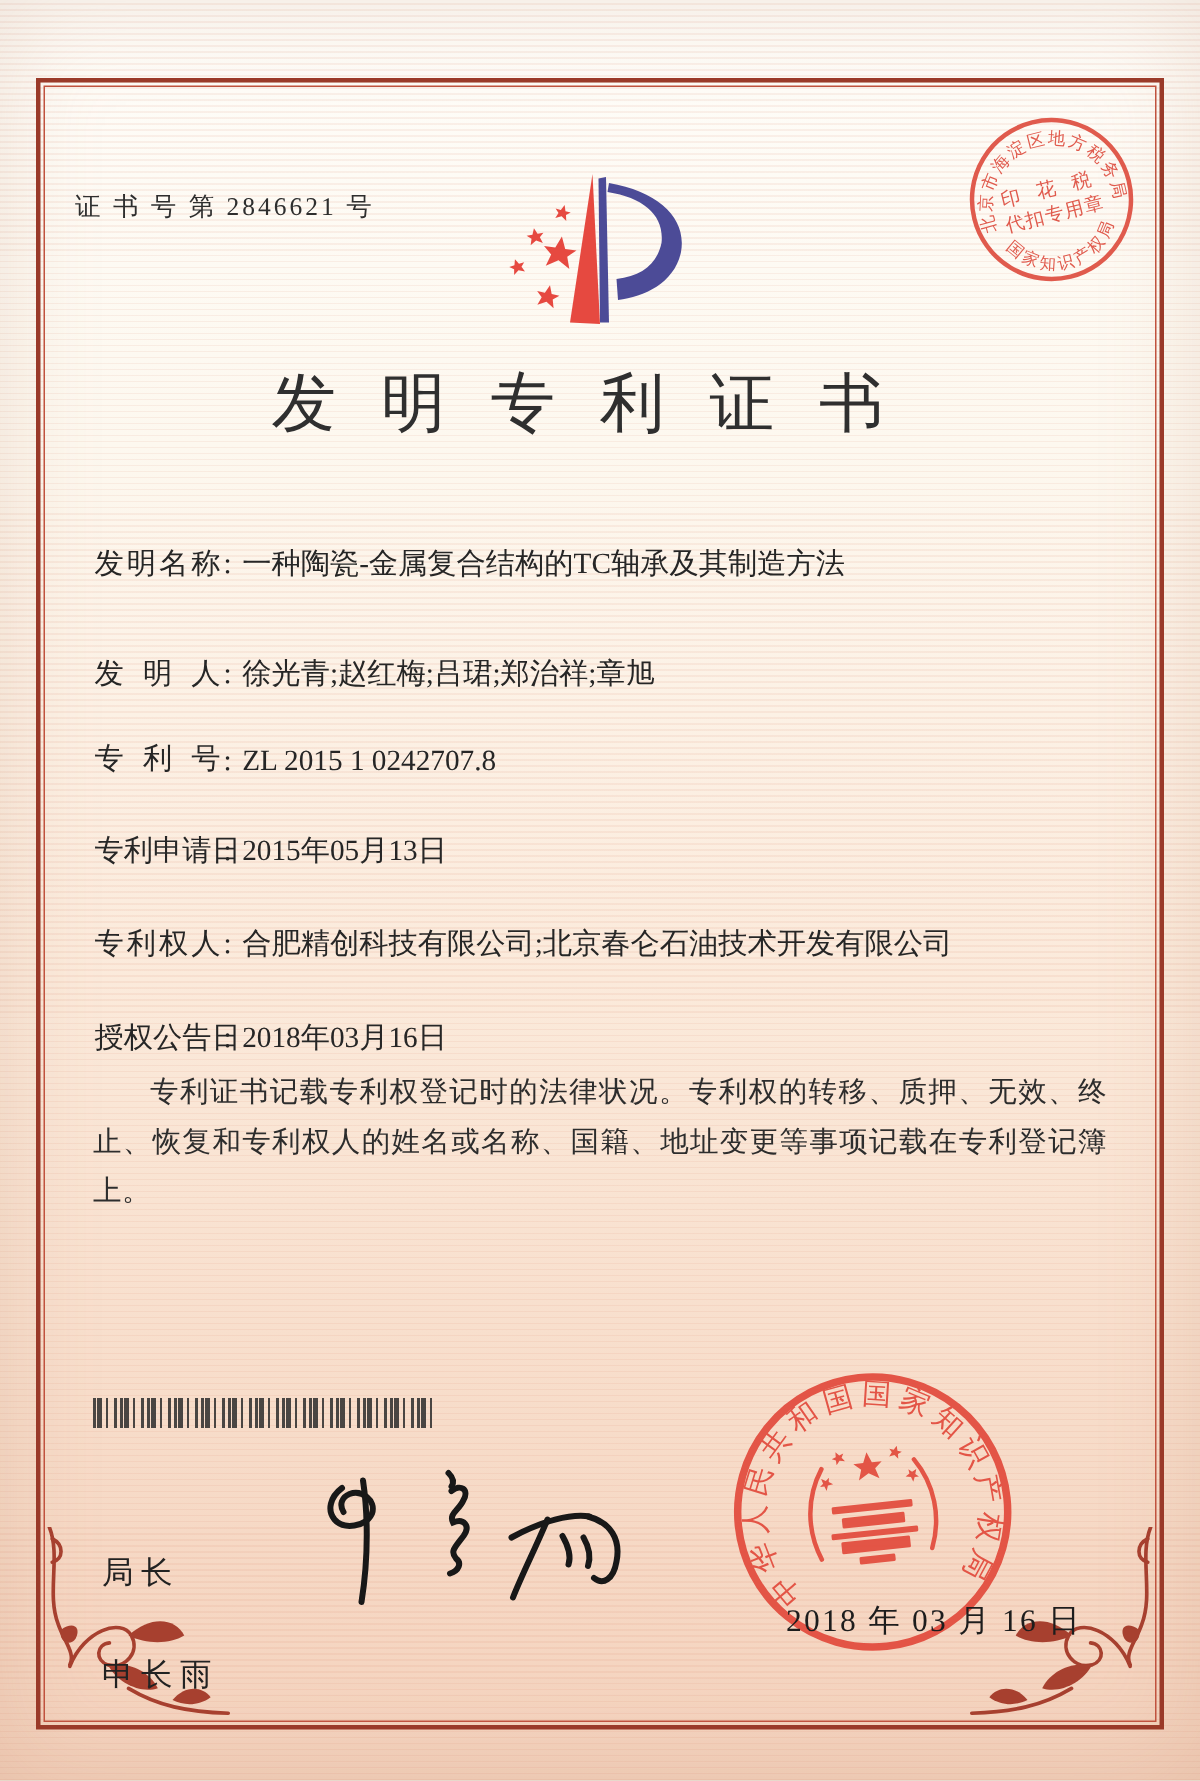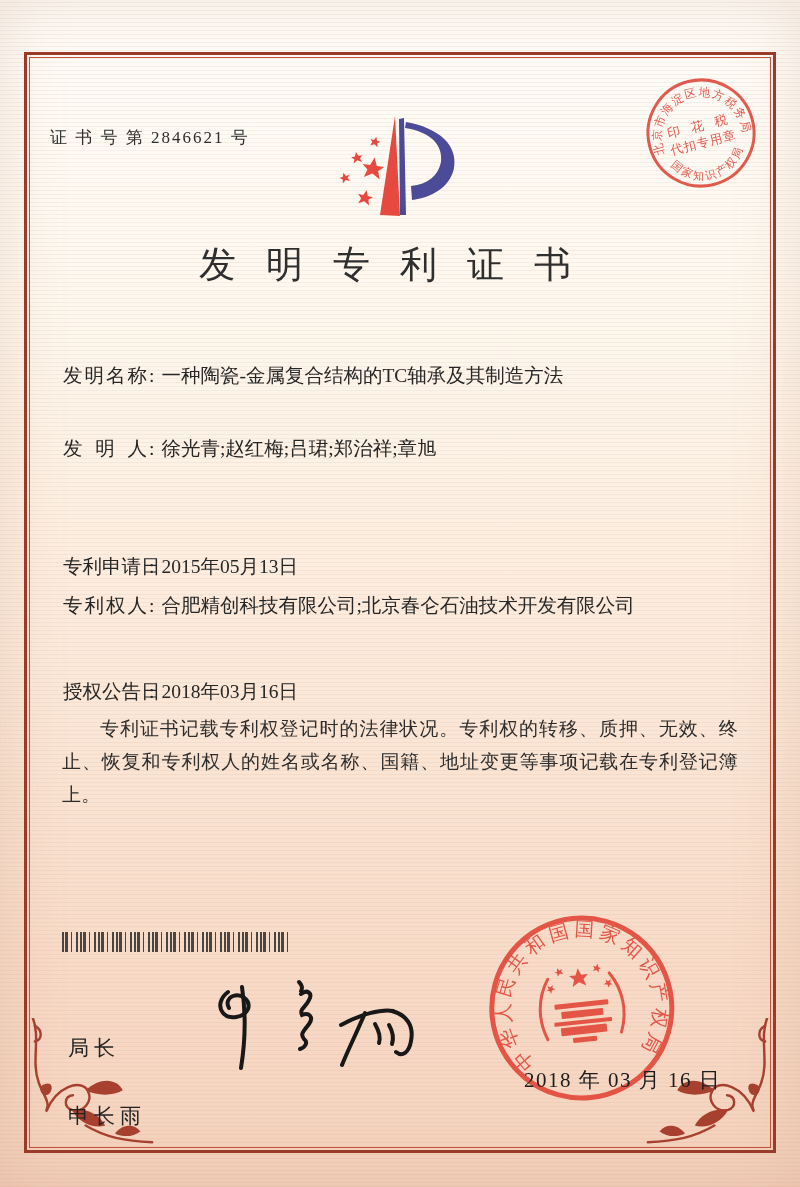--- a/index.html
+++ b/index.html
@@ -14,26 +14,26 @@
   
   .frame-outer{position:absolute;left:24px;top:52px;right:24px;bottom:34px;border:3px solid #9a3a29;}
   .frame-inner{position:absolute;inset:2px;border:1px solid #c0523e;}
   .ornament{position:absolute;bottom:37px;width:132px;height:132px;}
   .ornament.bl{left:27px;}
   .ornament.br{right:27px;transform:scaleX(-1);}
   
   .cert-no{position:absolute;left:50px;top:126px;font-size:17px;letter-spacing:2px;color:#2e2e2e;}
   .logo{position:absolute;left:330px;top:82px;width:160px;height:150px;}
   .title{position:absolute;left:0;top:240px;width:100%;text-align:center;
-         font-size:37px;color:#2f2f2f;letter-spacing:30px;box-sizing:border-box;font-weight:500;}
+         font-size:43px;color:#2f2f2f;letter-spacing:30px;box-sizing:border-box;font-weight:500;}
   
   .field{position:absolute;left:63px;width:680px;font-size:19.5px;color:#262626;white-space:nowrap;}
   .flabel{display:inline-block;width:84px;text-align:justify;text-align-last:justify;vertical-align:bottom;}
   .fcolon{margin:0 7px 0 2px;}
-  .f0{top:362px;} .f1{top:435px;} .f2{top:492px;} .f3{top:553px;} .f4{top:592px;} .f5{top:678px;}
+  .f0{top:362px;} .f1{top:435px;} .f2{top:492px;} .f3{top:553px;} .f4{top:615px;} .f5{top:678px;}
   
   .body-text{position:absolute;left:62px;top:712px;width:676px;font-size:19px;line-height:33px;color:#2d2d2d;}
   .body-text p{margin:0;text-indent:38px;text-align:justify;letter-spacing:0.3px;}
   
   .barcode{position:absolute;left:62px;top:932px;width:227px;height:20px;opacity:.85;
     background:repeating-linear-gradient(90deg,#2b2b2b 0 2px,transparent 2px 3px,#2b2b2b 3px 6px,transparent 6px 9px,#2b2b2b 9px 10px,transparent 10px 14px,#2b2b2b 14px 16px,transparent 16px 18px);}
   .director{position:absolute;left:68px;top:998px;font-size:21px;letter-spacing:5px;color:#222;}
   .director div{line-height:36px;margin-top:32px;}
   .signature{position:absolute;left:195px;top:962px;width:250px;height:115px;}
   .seal{position:absolute;left:483px;top:910px;width:198px;height:200px;transform:rotate(-6deg);opacity:.92;}
@@ -97,20 +97,23 @@
     </g>
   </svg>
 
   <div class="title">发明专利证书</div>
 
   <div class="field f0">
     <span class="flabel">发明名称</span><span class="fcolon">:</span><span class="fvalue">一种陶瓷-金属复合结构的TC轴承及其制造方法</span>
   </div>
   <div class="field f1">
     <span class="flabel">发明人</span><span class="fcolon">:</span><span class="fvalue">徐光青;赵红梅;吕珺;郑治祥;章旭</span>
+  </div>
+  <div class="field f2">
+    <span class="flabel">专利号</span><span class="fcolon">:</span><span class="fvalue">ZL 2015 1 0242707.8</span>
   </div>
   <div class="field f3">
     <span class="flabel">专利申请日</span><span class="fcolon">:</span><span class="fvalue">2015年05月13日</span>
   </div>
   <div class="field f4">
     <span class="flabel">专利权人</span><span class="fcolon">:</span><span class="fvalue">合肥精创科技有限公司;北京春仑石油技术开发有限公司</span>
   </div>
   <div class="field f5">
     <span class="flabel">授权公告日</span><span class="fcolon">:</span><span class="fvalue">2018年03月16日</span>
   </div>

